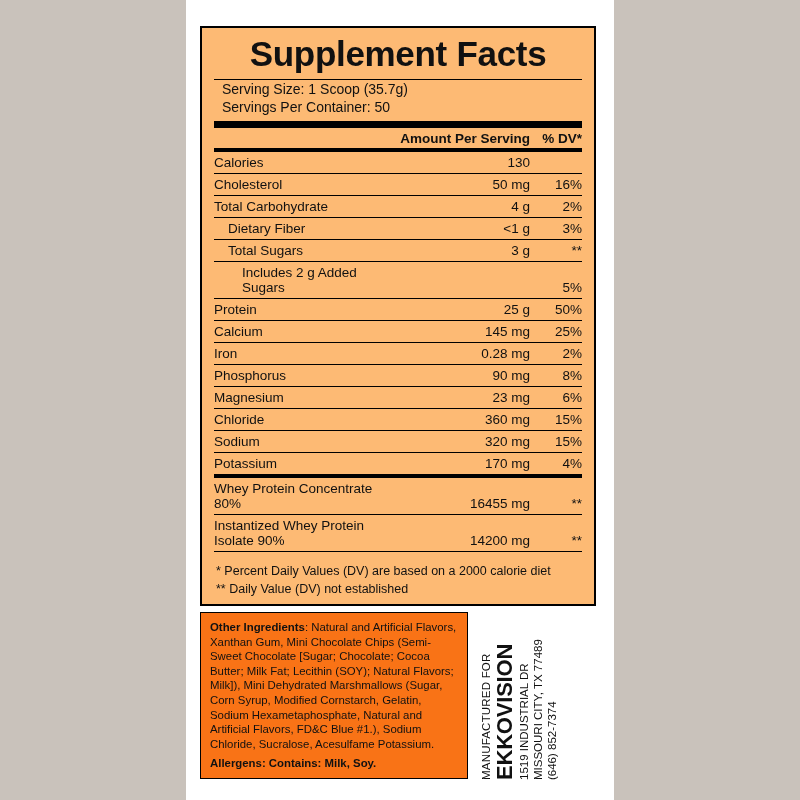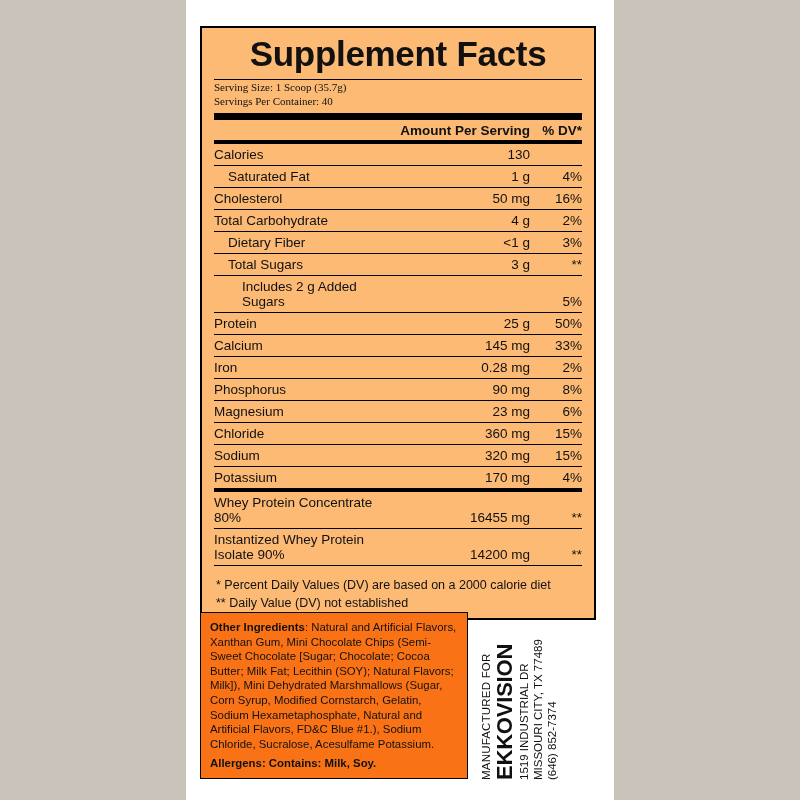--- a/index.html
+++ b/index.html
@@ -41,24 +41,23 @@
   }
   .sf-title {
     font-size: 35px;
     font-weight: bold;
     letter-spacing: -0.3px;
     line-height: 1.05;
     margin: 2px 0 6px 0;
     text-align: center;
   }
   .sf-serving {
-    font-size: 11px;
+    font-size: 14px;
     line-height: 1.3;
-    margin-left: 0;
-    font-family: Liberation Serif, serif;
+    margin-left: 8px;
   }
   .rule-thick {
     border-bottom: 7px solid #000;
     margin: 5px 0 0 0;
   }
   .rule-med {
     border-bottom: 3.5px solid #000;
   }
   .rule-thin {
     border-bottom: 1px solid #000;
@@ -156,21 +155,21 @@
 </head>
 <body>
 
 <div class="page">
   <div class="white-panel"></div>
 
   <div class="sf-panel">
     <div class="sf-title">Supplement Facts</div>
     <div class="rule-thin"></div>
     <div class="sf-serving">Serving Size: 1 Scoop (35.7g)</div>
-    <div class="sf-serving">Servings Per Container: 40</div>
+    <div class="sf-serving">Servings Per Container: 50</div>
     <div class="rule-thick"></div>
 
     <table class="sf-table">
       <tbody>
           <tr class="hdr-row">
         <td class="col-name"></td>
         <td class="col-amt bold">Amount Per Serving</td>
         <td class="col-dv bold">% DV*</td>
       </tr>
       <tr class="no-line">
@@ -178,25 +177,20 @@
           <div class="rule-med"></div>
         </td>
       </tr>
 
       <tr>
         <td class="col-name">Calories</td>
         <td class="col-amt">130</td>
         <td class="col-dv"></td>
       </tr>
       <tr>
-        <td class="col-name indent1">Saturated Fat</td>
-        <td class="col-amt">1 g</td>
-        <td class="col-dv">4%</td>
-      </tr>
-      <tr>
         <td class="col-name">Cholesterol</td>
         <td class="col-amt">50 mg</td>
         <td class="col-dv">16%</td>
       </tr>
       <tr>
         <td class="col-name">Total Carbohydrate</td>
         <td class="col-amt">4 g</td>
         <td class="col-dv">2%</td>
       </tr>
       <tr>
@@ -215,21 +209,21 @@
         <td class="col-dv">5%</td>
       </tr>
       <tr>
         <td class="col-name">Protein</td>
         <td class="col-amt">25 g</td>
         <td class="col-dv">50%</td>
       </tr>
       <tr>
         <td class="col-name">Calcium</td>
         <td class="col-amt">145 mg</td>
-        <td class="col-dv">33%</td>
+        <td class="col-dv">25%</td>
       </tr>
       <tr>
         <td class="col-name">Iron</td>
         <td class="col-amt">0.28 mg</td>
         <td class="col-dv">2%</td>
       </tr>
       <tr>
         <td class="col-name">Phosphorus</td>
         <td class="col-amt">90 mg</td>
         <td class="col-dv">8%</td>

